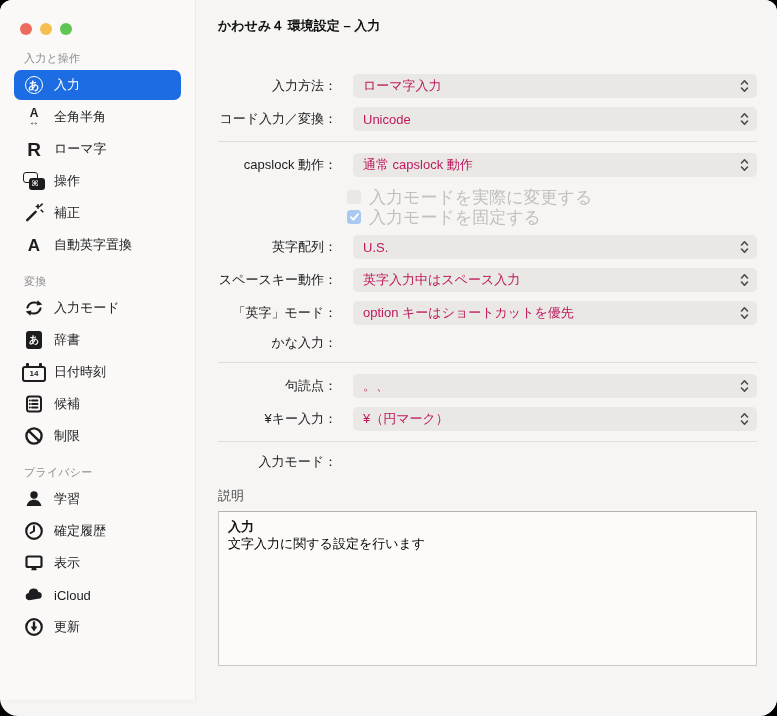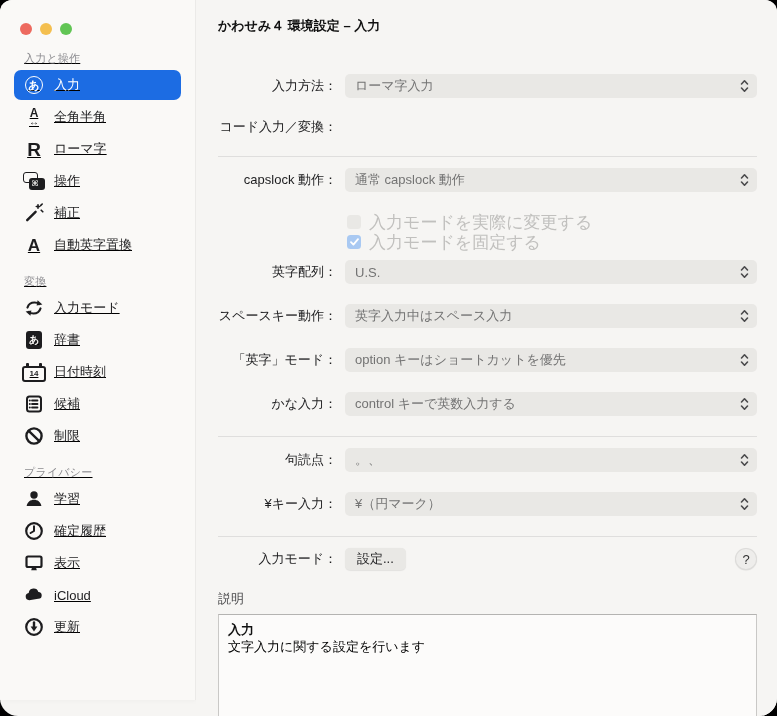--- a/index.html
+++ b/index.html
@@ -1,20 +1,20 @@
 <!DOCTYPE html>
 <html><head>
 <meta charset="utf-8">
 <style>
   html,body{margin:0;padding:0;background:#000;}
   *{box-sizing:border-box;}
   body{font-family:"Liberation Sans","DejaVu Sans",sans-serif;-webkit-font-smoothing:antialiased;}
   .window{position:relative;width:777px;height:716px;background:#f6f5f3;border-radius:12px 12px 18px 18px;overflow:hidden;box-shadow:0 20px 50px rgba(0,0,0,.5);}
   
-  .sidebar{position:absolute;left:0;top:0;bottom:16px;width:196px;background:#faf9f7;border-right:1px solid rgba(0,0,0,.06);box-shadow:2px 0 6px rgba(0,0,0,.04);padding:0 14px;text-decoration:underline;}
+  .sidebar{position:absolute;left:0;top:0;bottom:16px;width:196px;background:#faf9f7;border-right:1px solid rgba(0,0,0,.06);box-shadow:2px 0 6px rgba(0,0,0,.04);padding:0 14px;}
   .traffic{display:flex;gap:8px;padding:23px 6px 6px 6px;}
   .tl{width:12px;height:12px;border-radius:50%;}
   .tl.red{background:#ed6a5f;}
   .tl.yellow{background:#f4bf4f;}
   .tl.green{background:#61c554;}
   .sec-header{font-size:11px;color:#8c8c90;margin:14px 0 4px 10px;letter-spacing:.2px;}
   .sec-header.first{margin-top:10px;}
   .sb-item{display:flex;align-items:center;height:30px;border-radius:7px;padding:0 8px;margin-bottom:2px;color:#1d1d1f;font-size:13px;cursor:default;}
   .sb-item.selected{background:#1c6ce3;color:#fff;}
   .sb-item .label{margin-left:8px;white-space:nowrap;}
@@ -36,24 +36,24 @@
   .book span{color:#faf9f7;font-size:10px;font-weight:700;}
   .cal{width:30px;height:16px;border:2px solid currentColor;border-radius:3px;position:relative;display:flex;align-items:center;justify-content:center;margin-top:3px;}
   .cal span{font-size:8px;font-weight:700;line-height:1;}
   .cal::before,.cal::after{content:"";position:absolute;top:-5px;width:3px;height:4px;background:currentColor;border-radius:1px;}
   .cal::before{left:2px;} .cal::after{right:2px;}
   
   .main{position:absolute;left:196px;top:0;right:0;bottom:0;background:#f6f5f3;padding:0 20px 0 22px;overflow:hidden;}
   .titlebar{height:44px;display:flex;align-items:center;}
   .title{font-size:13px;font-weight:700;color:#111;margin-top:8px;}
   .form{margin-top:30px;}
-  .frow{display:grid;grid-template-columns:119px 1fr;column-gap:8px;align-items:center;margin-bottom:20px;}
+  .frow{display:grid;grid-template-columns:119px 1fr;column-gap:16px;align-items:center;margin-bottom:9px;}
   .flabel{font-size:13px;color:#1d1d1f;text-align:right;white-space:nowrap;}
   .popup{height:24px;background:#e9e8e5;border-radius:5px;display:flex;align-items:center;padding:0 10px;position:relative;}
-  .popup .val{font-size:13px;color:#737373;white-space:nowrap;}
+  .popup .val{font-size:13px;color:#be185d;white-space:nowrap;}
   .popup .chev{position:absolute;right:8px;top:50%;transform:translateY(-50%);}
   .divider{height:1px;background:rgba(0,0,0,.09);margin:10px 0 11px 0;}
   .chk-group{margin:10px 0 8px 129px;}
   .chk-row{display:flex;align-items:center;height:20px;}
   .chk{width:14px;height:14px;border-radius:3.5px;margin-right:8px;flex:0 0 14px;display:flex;align-items:center;justify-content:center;}
   .chk.off{background:#e9e8e5;}
   .chk.on{background:#a9c9f2;}
   .chk.on svg{display:block;}
   .chk-label{font-size:17px;color:#c1c0be;}
   .btn{height:22px;background:#e9e8e5;border:none;border-radius:5px;padding:0 12px;font-size:13px;color:#1d1d1f;font-family:inherit;box-shadow:0 .5px 1px rgba(0,0,0,.08);}
@@ -241,20 +241,26 @@
         <div class="popup">
           <span class="val">ローマ字入力</span>
           <svg class="chev" width="9" height="14" viewBox="0 0 9 14">
               <path d="M1.5 5 L4.5 1.8 L7.5 5 M1.5 9 L4.5 12.2 L7.5 9" stroke="#4a4a4c" stroke-width="1.6" fill="none" stroke-linecap="round" stroke-linejoin="round"></path>
             </svg>
         </div>
       </div>
 
       <div class="frow">
         <span class="flabel">コード入力／変換：</span>
+        <div class="popup">
+          <span class="val">Unicode</span>
+          <svg class="chev" width="9" height="14" viewBox="0 0 9 14">
+              <path d="M1.5 5 L4.5 1.8 L7.5 5 M1.5 9 L4.5 12.2 L7.5 9" stroke="#4a4a4c" stroke-width="1.6" fill="none" stroke-linecap="round" stroke-linejoin="round"></path>
+            </svg>
+        </div>
       </div>
 
       <div class="divider"></div>
 
       <div class="frow">
         <span class="flabel">capslock 動作：</span>
         <div class="popup">
           <span class="val">通常 capslock 動作</span>
           <svg class="chev" width="9" height="14" viewBox="0 0 9 14">
               <path d="M1.5 5 L4.5 1.8 L7.5 5 M1.5 9 L4.5 12.2 L7.5 9" stroke="#4a4a4c" stroke-width="1.6" fill="none" stroke-linecap="round" stroke-linejoin="round"></path>
@@ -302,26 +308,20 @@
         <div class="popup">
           <span class="val">option キーはショートカットを優先</span>
           <svg class="chev" width="9" height="14" viewBox="0 0 9 14">
               <path d="M1.5 5 L4.5 1.8 L7.5 5 M1.5 9 L4.5 12.2 L7.5 9" stroke="#4a4a4c" stroke-width="1.6" fill="none" stroke-linecap="round" stroke-linejoin="round"></path>
             </svg>
         </div>
       </div>
 
       <div class="frow">
         <span class="flabel">かな入力：</span>
-        <div class="popup">
-          <span class="val">control キーで英数入力する</span>
-          <svg class="chev" width="9" height="14" viewBox="0 0 9 14">
-              <path d="M1.5 5 L4.5 1.8 L7.5 5 M1.5 9 L4.5 12.2 L7.5 9" stroke="#4a4a4c" stroke-width="1.6" fill="none" stroke-linecap="round" stroke-linejoin="round"></path>
-            </svg>
-        </div>
       </div>
 
       <div class="divider"></div>
 
       <div class="frow">
         <span class="flabel">句読点：</span>
         <div class="popup">
           <span class="val">。、</span>
           <svg class="chev" width="9" height="14" viewBox="0 0 9 14">
               <path d="M1.5 5 L4.5 1.8 L7.5 5 M1.5 9 L4.5 12.2 L7.5 9" stroke="#4a4a4c" stroke-width="1.6" fill="none" stroke-linecap="round" stroke-linejoin="round"></path>
@@ -336,24 +336,20 @@
           <svg class="chev" width="9" height="14" viewBox="0 0 9 14">
               <path d="M1.5 5 L4.5 1.8 L7.5 5 M1.5 9 L4.5 12.2 L7.5 9" stroke="#4a4a4c" stroke-width="1.6" fill="none" stroke-linecap="round" stroke-linejoin="round"></path>
             </svg>
         </div>
       </div>
 
       <div class="divider"></div>
 
       <div class="frow">
         <span class="flabel">入力モード：</span>
-        <div class="inputmode-control">
-          <button class="btn">設定...</button>
-          <button class="help-btn">?</button>
-        </div>
       </div>
 
       <div class="desc-section">
         <div class="desc-label">説明</div>
         <div class="desc-box">
           <div class="desc-title">入力</div>
           <div class="desc-text">文字入力に関する設定を行います</div>
         </div>
       </div>
 

